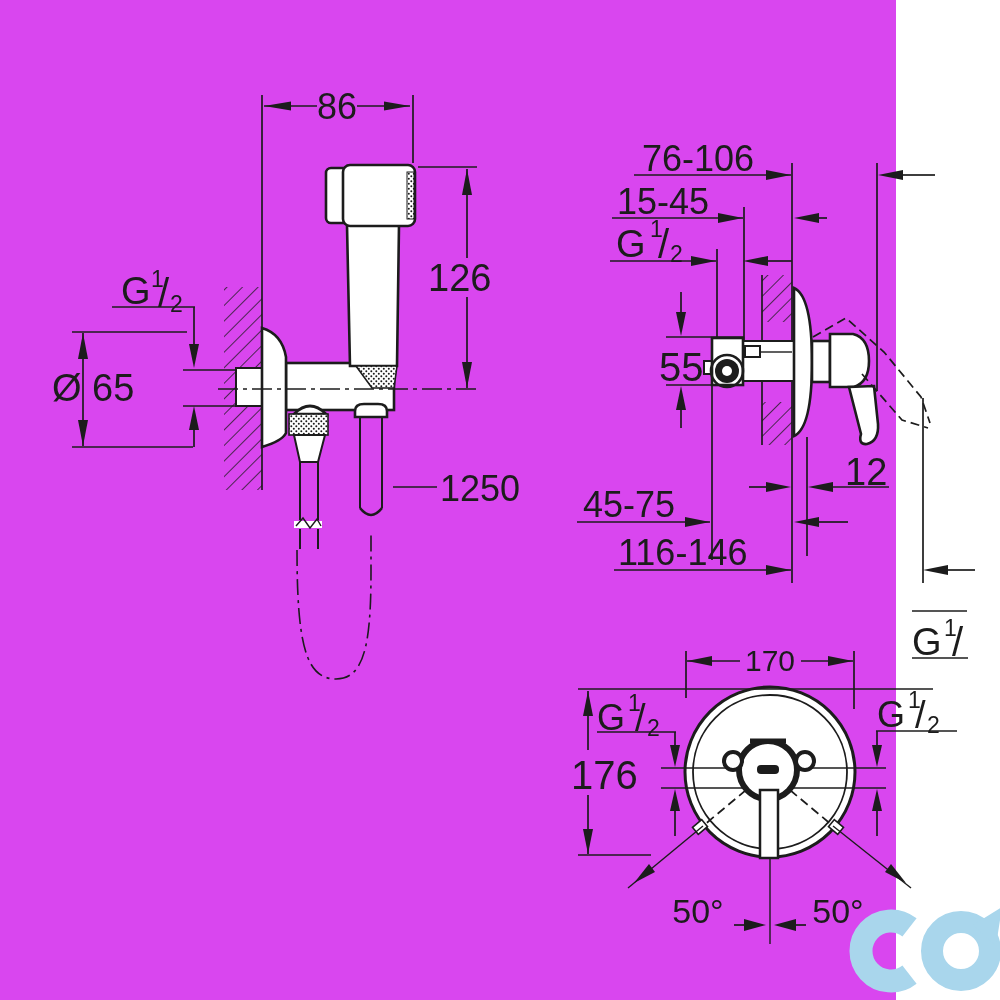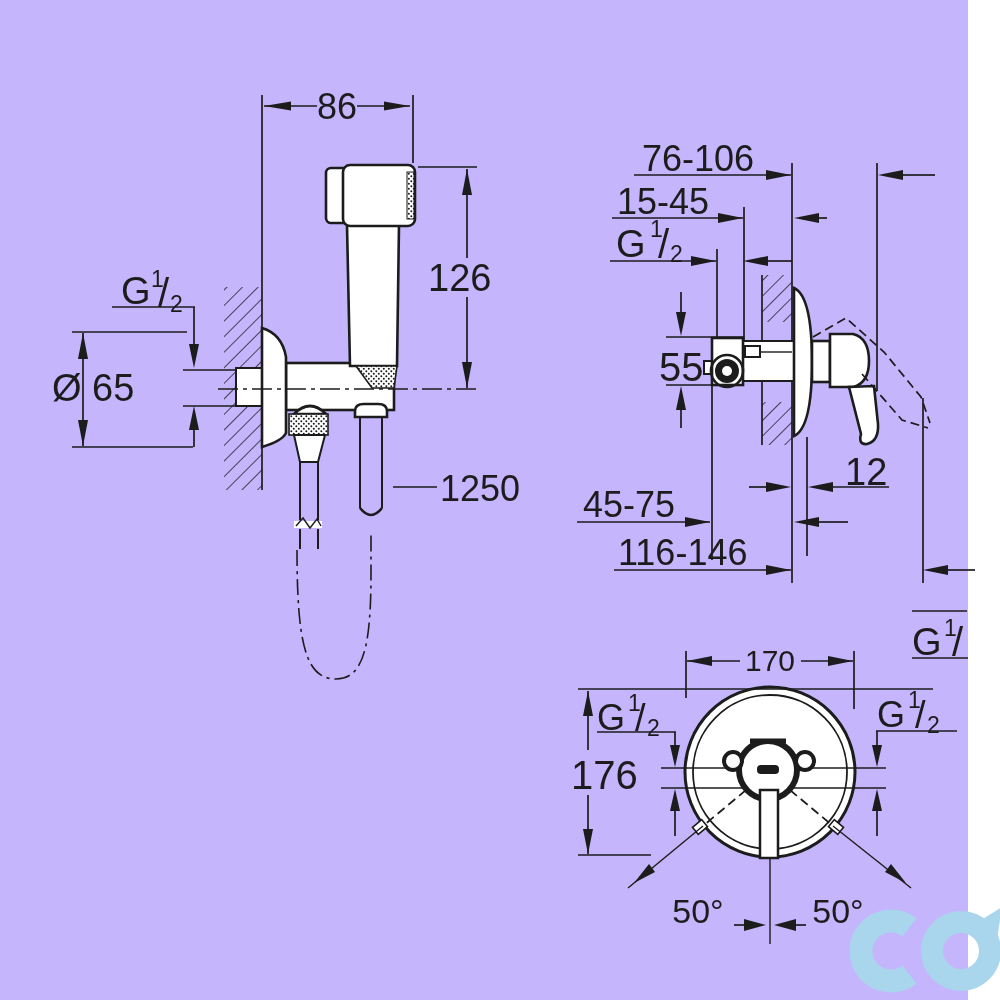--- a/index.html
+++ b/index.html
@@ -1,16 +1,16 @@
 <!DOCTYPE html>
 <html><head>
 <meta charset="utf-8">
 <style>
   html,body{margin:0;padding:0;background:#ffffff;}
-  .stage{width:968px;height:1000px;position:relative;background:#c4b5fd;}
+  .stage{width:896px;height:1000px;position:relative;background:#d946ef;}
   svg text{font-family:"Liberation Sans", sans-serif;fill:#1c1c1c;}
   .dim{font-size:36px;}
   .dimL{font-size:38px;}
   .dimXL{font-size:40px;}
   .dimS{font-size:30px;}
   .dimA{font-size:34px;}
   .gBig{font-size:38px;}
   .gBigS{font-size:36px;}
   .gSup{font-size:23px;}
   .gSlash{font-size:40px;}

